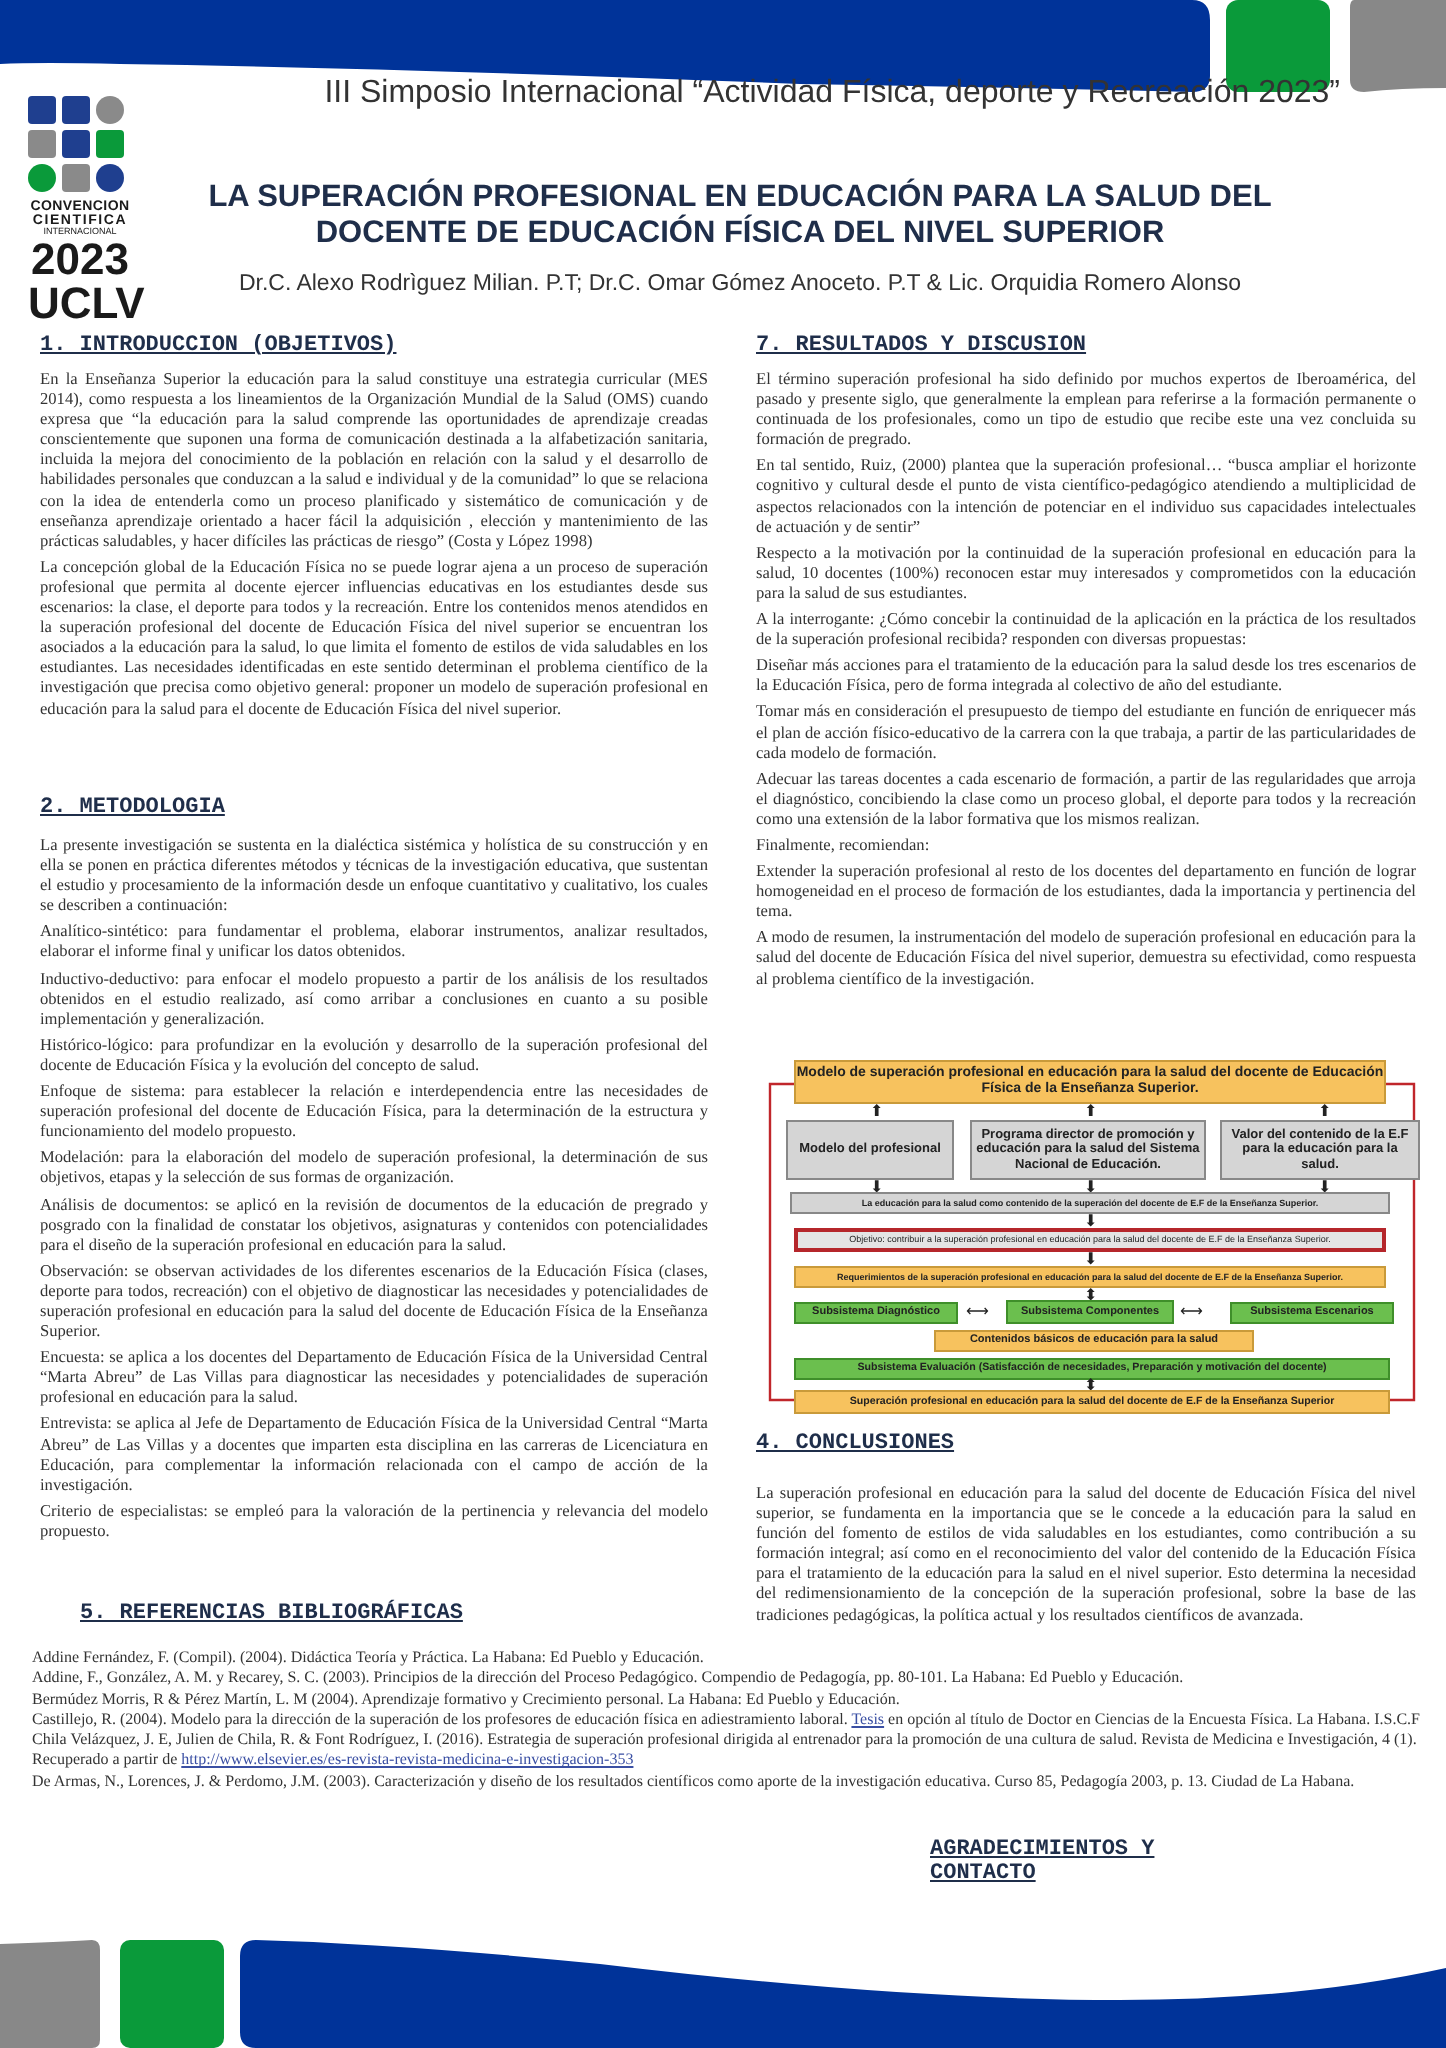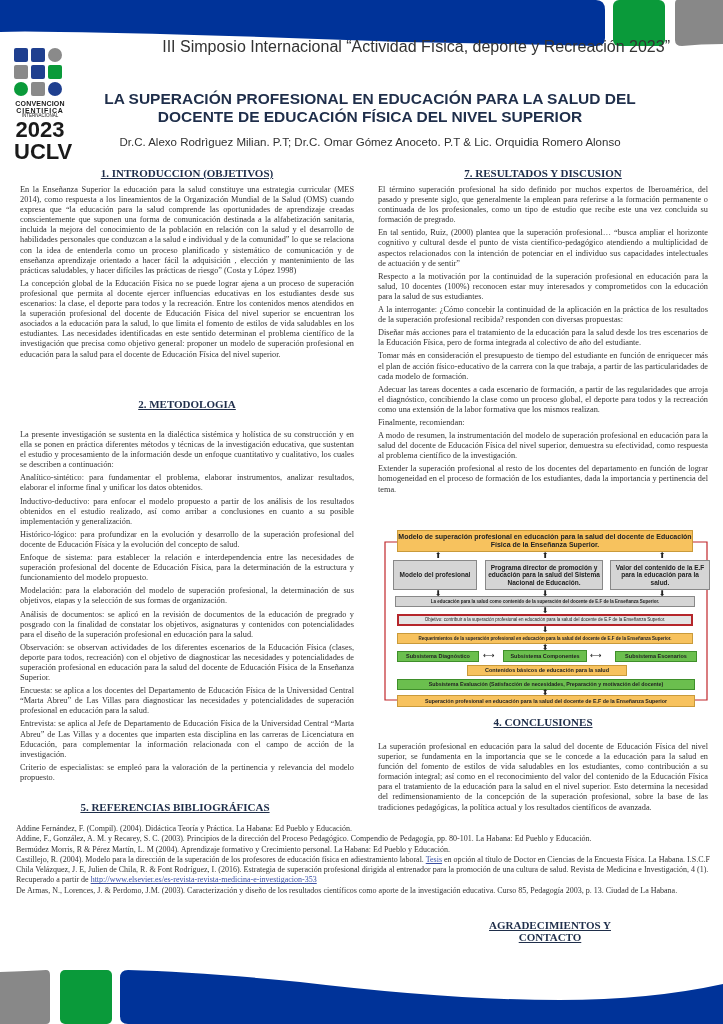--- a/index.html
+++ b/index.html
@@ -14,21 +14,21 @@
   .lg-c{border-radius:50%;}
   .logo-text{font-family:"Liberation Sans",sans-serif;font-weight:bold;color:#1a1a1a;text-align:center;line-height:1;}
   .logo-t1{font-size:7px;margin-top:4px;letter-spacing:0.2px;}
   .logo-t2{font-size:7px;letter-spacing:0.8px;}
   .logo-t3{font-size:4.5px;font-weight:normal;}
   .logo-t4{font-size:22px;letter-spacing:0px;margin-top:0;}
   .logo-t5{font-size:22px;}
   .symposium{left:110px;top:38px;width:560px;text-align:right;font-family:"Liberation Sans",sans-serif;font-size:16px;color:#333;}
   .title{left:100px;top:90px;width:540px;text-align:center;font-family:"Liberation Sans",sans-serif;font-size:15.5px;font-weight:bold;color:#1f2e4a;line-height:18px;}
   .authors{left:100px;top:136px;width:540px;text-align:center;font-family:"Liberation Sans",sans-serif;font-size:11.5px;color:#333;}
-  .sec-h{font-family:Liberation Serif, serif;font-weight:bold;font-size:11px;color:#1f2e4a;text-decoration:underline;text-align:center;}
+  .sec-h{font-family:Liberation Mono, monospace;font-weight:bold;font-size:11px;color:#1f2e4a;text-decoration:underline;text-align:left;}
   .para{font-size:8.3px;line-height:10.1px;text-align:justify;margin:0 0 3px 0;color:#333;}
   .col-left{left:20px;top:186px;width:334px;}
   .col-right{left:378px;top:186px;width:330px;}
   .refs{left:16px;top:824px;width:700px;}
   .ref{font-size:8px;line-height:10.3px;margin:0;color:#333;}
   a.link{color:#3a4fa3;text-decoration:underline;}
   .diagram{left:375px;top:530px;width:340px;height:182px;}
   .box{position:absolute;display:flex;align-items:center;justify-content:center;text-align:center;font-family:"Liberation Sans",sans-serif;font-weight:bold;color:#222;box-sizing:border-box;line-height:1.15;}
   .orange{background:#f7c25e;border:1px solid #c99a3a;}
   .gray{background:#d5d5d5;border:1px solid #888;}
@@ -71,21 +71,21 @@
 </div>
 <div class="abs authors">Dr.C. Alexo Rodrìguez Milian. P.T; Dr.C. Omar Gómez Anoceto. P.T &amp; Lic. Orquidia Romero Alonso</div>
 
 <div class="abs col-left" style="top:167px;">
   <div class="sec-h" style="margin-bottom:6px;">1. INTRODUCCION (OBJETIVOS)</div>
   <p class="para">En la Enseñanza Superior la educación para la salud constituye una estrategia curricular (MES 2014), como respuesta a los lineamientos de la Organización Mundial de la Salud (OMS) cuando expresa que “la educación para la salud comprende las oportunidades de aprendizaje creadas conscientemente que suponen una forma de comunicación destinada a la alfabetización sanitaria, incluida la mejora del conocimiento de la población en relación con la salud y el desarrollo de habilidades personales que conduzcan a la salud e individual y de la comunidad” lo que se relaciona con la idea de entenderla como un proceso planificado y sistemático de comunicación y de enseñanza aprendizaje orientado a hacer fácil la adquisición , elección y mantenimiento  de las prácticas saludables, y hacer difíciles las prácticas de riesgo” (Costa y López 1998)</p>
   <p class="para">La concepción global de la Educación Física no se puede lograr ajena a un proceso de superación profesional que permita al docente ejercer influencias educativas en los estudiantes desde sus escenarios: la clase, el deporte para todos y la recreación. Entre los contenidos menos atendidos en la superación profesional del docente de Educación Física del nivel superior se encuentran los asociados a la educación para la salud, lo que limita el fomento de estilos de vida saludables en los estudiantes. Las necesidades identificadas en este sentido determinan el problema científico de la investigación que precisa como objetivo general: proponer un modelo de superación profesional en educación para la salud para el docente de Educación Física del nivel superior.</p>
 </div>
 
 <div class="abs col-left" style="top:398px;">
-  <div class="sec-h" style="margin-bottom:20px;">2. METODOLOGIA</div>
+  <div class="sec-h" style="margin-bottom:8px;">2. METODOLOGIA</div>
   <p class="para">La presente investigación se sustenta en la dialéctica sistémica y holística de su construcción y en ella se ponen en práctica diferentes métodos y técnicas de la investigación educativa, que sustentan el estudio y procesamiento de la información desde un enfoque cuantitativo y cualitativo, los cuales se describen a continuación:</p>
   <p class="para">Analítico-sintético: para fundamentar el problema, elaborar instrumentos, analizar resultados, elaborar el informe final y unificar los datos obtenidos.</p>
   <p class="para">Inductivo-deductivo: para enfocar el modelo propuesto a partir de los análisis de los resultados obtenidos en el estudio realizado, así como arribar a conclusiones en cuanto a su posible implementación y generalización.</p>
   <p class="para">Histórico-lógico: para profundizar en la evolución y desarrollo de la superación profesional del docente de Educación Física y la evolución del concepto de salud.</p>
   <p class="para">Enfoque de sistema: para establecer la relación e interdependencia entre las necesidades de superación profesional del docente de Educación Física, para la determinación de la estructura y funcionamiento del modelo propuesto.</p>
   <p class="para">Modelación: para la elaboración del modelo de superación profesional, la determinación de sus objetivos, etapas y la selección de sus formas de organización.</p>
   <p class="para">Análisis de documentos: se aplicó en la revisión de documentos de la educación de pregrado y posgrado con la finalidad de constatar los objetivos, asignaturas y contenidos con potencialidades para el diseño de la superación profesional en educación para la salud.</p>
   <p class="para">Observación: se observan actividades de los diferentes escenarios de la Educación Física (clases, deporte para todos, recreación) con el objetivo de diagnosticar las necesidades y potencialidades de superación profesional en educación para la salud del docente de Educación Física de la Enseñanza Superior.</p>
   <p class="para">Encuesta: se aplica a los docentes del Departamento de Educación Física de la Universidad Central “Marta Abreu” de Las Villas para diagnosticar las necesidades y potencialidades de superación profesional en educación para la salud.</p>
   <p class="para">Entrevista: se aplica al Jefe de Departamento de Educación Física de la Universidad Central “Marta Abreu” de Las Villas y a docentes que imparten esta disciplina en las carreras de Licenciatura en Educación, para complementar la información relacionada con el campo de acción de la investigación.</p>
@@ -95,22 +95,22 @@
 <div class="abs col-right" style="top:167px;">
   <div class="sec-h" style="margin-bottom:6px;">7. RESULTADOS Y DISCUSION</div>
   <p class="para">El término superación profesional ha sido definido por muchos expertos de Iberoamérica, del pasado y presente siglo, que generalmente la emplean para referirse a la formación permanente o continuada de los profesionales, como un tipo de estudio que recibe este una vez concluida su formación de pregrado.</p>
   <p class="para">En tal sentido, Ruiz, (2000) plantea que la superación profesional… “busca  ampliar  el horizonte cognitivo y cultural desde el punto de vista científico-pedagógico atendiendo a multiplicidad de aspectos relacionados con la intención de potenciar en el individuo sus capacidades intelectuales de actuación y de sentir”</p>
   <p class="para">Respecto a la motivación por la continuidad de la superación profesional en educación para la salud, 10 docentes (100%) reconocen estar muy interesados y comprometidos con la educación para la salud de sus estudiantes.</p>
   <p class="para">A la interrogante: ¿Cómo concebir la continuidad de la aplicación en la práctica de los resultados de la superación profesional recibida? responden con diversas propuestas:</p>
   <p class="para">Diseñar más acciones para el tratamiento de la educación para la salud desde los tres escenarios de la Educación Física, pero de forma integrada al colectivo de año del estudiante.</p>
   <p class="para">Tomar más en consideración el presupuesto de tiempo del estudiante en función de enriquecer más el plan de acción físico-educativo de la carrera con la que trabaja, a partir de las particularidades de cada modelo de formación.</p>
   <p class="para">Adecuar las tareas docentes a cada escenario de formación, a partir de las regularidades que arroja el diagnóstico, concibiendo la clase como un proceso global, el deporte para todos y la recreación como una extensión de la labor formativa que los mismos realizan.</p>
   <p class="para">Finalmente, recomiendan:</p>
+  <p class="para">Extender la superación profesional al resto de los docentes del departamento en función de lograr homogeneidad en el proceso de formación de los estudiantes, dada la importancia y pertinencia del tema.</p>
   <p class="para">A modo de resumen, la instrumentación del modelo de superación profesional en educación para la salud del docente de Educación Física del nivel superior, demuestra su efectividad, como respuesta al problema científico de la investigación.</p>
-  <p class="para">Extender la superación profesional al resto de los docentes del departamento en función de lograr homogeneidad en el proceso de formación de los estudiantes, dada la importancia y pertinencia del tema.</p>
 </div>
 
 <div class="abs diagram">
   <svg style="position:absolute;left:0;top:0;width:340px;height:182px;">
     <polyline points="22,12 10,12 10,170 22,170" fill="none" stroke="#c0262b" stroke-width="1.2"></polyline>
     <polyline points="318,12 332,12 332,170 318,170" fill="none" stroke="#c0262b" stroke-width="1.2"></polyline>
   </svg>
   <div class="box orange" style="left:22px;top:0;width:296px;height:22px;font-size:7px;">Modelo de superación profesional en educación para la salud del docente de Educación Física de la Enseñanza Superior.</div>
   <div class="arrow" style="left:60px;top:22px;">⬆</div>
     <div class="arrow" style="left:167px;top:22px;">⬆</div>

